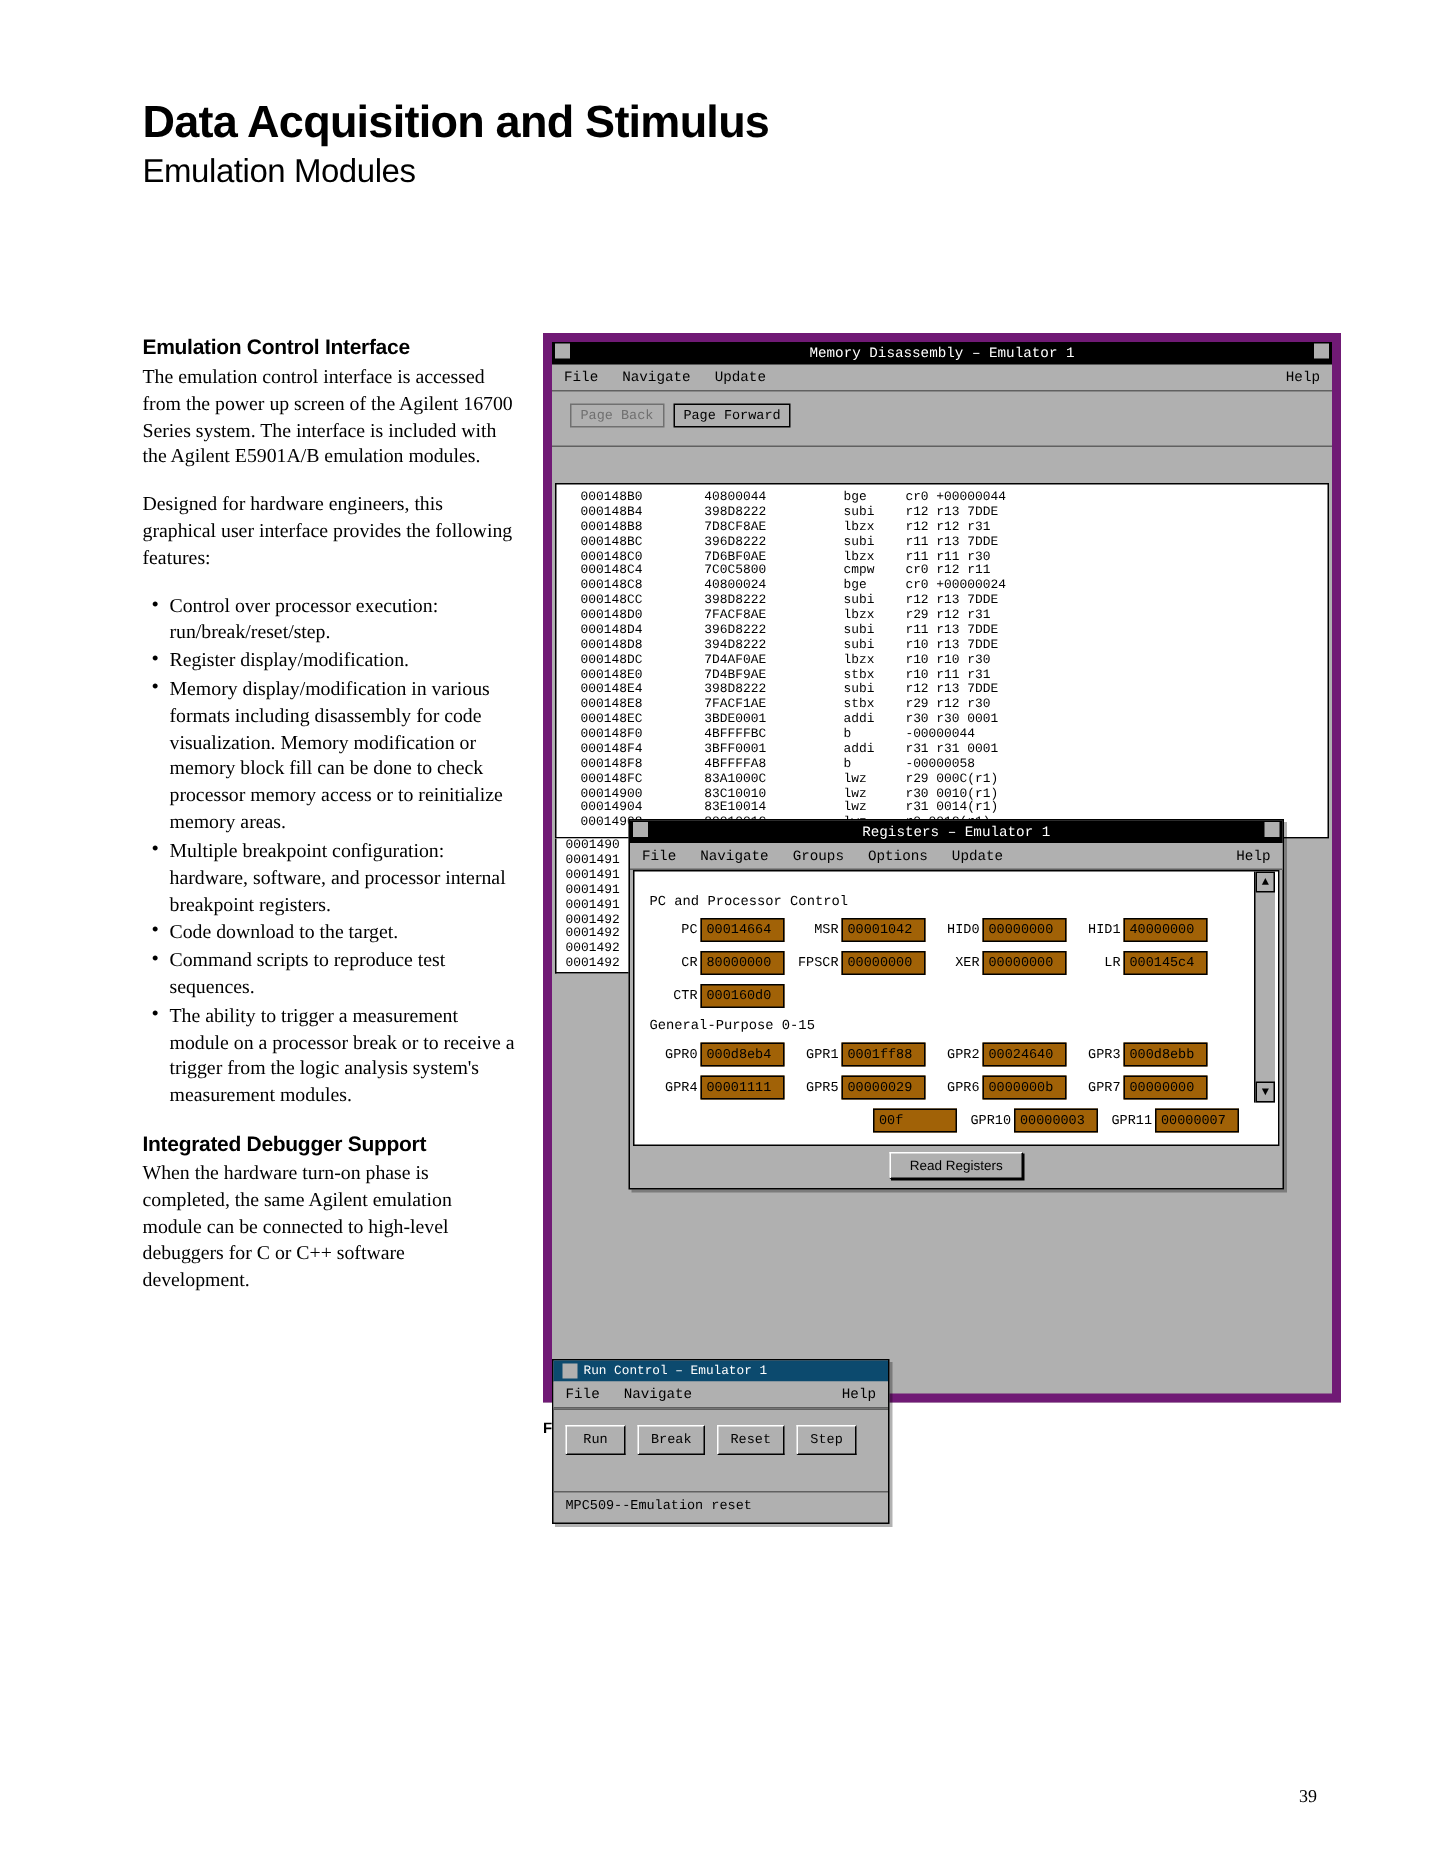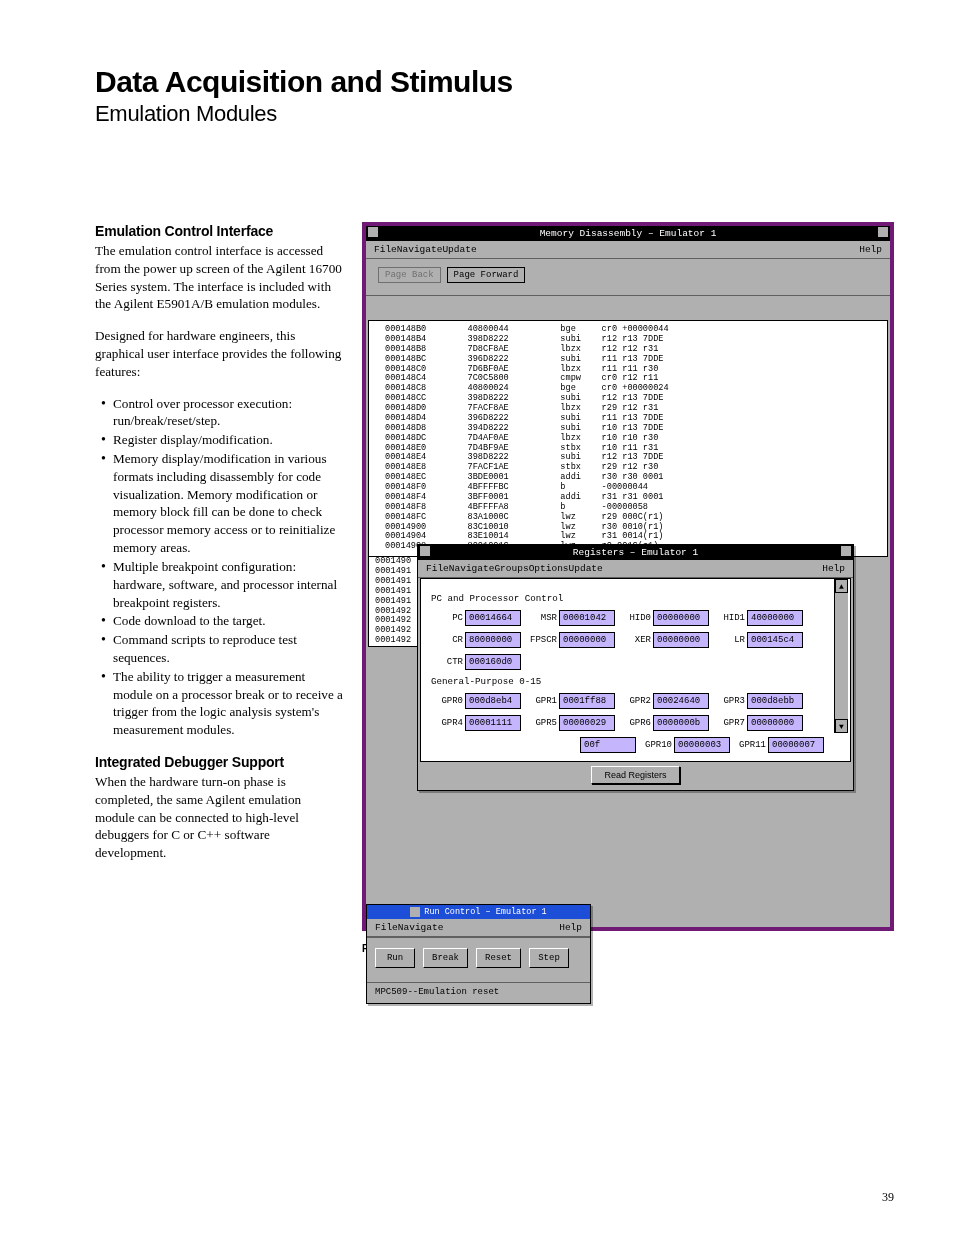--- a/index.html
+++ b/index.html
@@ -43,37 +43,38 @@
   ul li { position: relative; padding-left: 18px; margin-bottom: 1px; }
   ul li::before { content: "•"; position: absolute; left: 6px; font-size: 14px; }
   .right-col { flex: 1; }
   .fig {
     width: 532px;
     background: #b0b0b0;
     font-family: 'Courier New', monospace;
     font-size: 9.2px;
     color: #000;
     position: relative;
-    border: 4px solid #701a75;
+    border: 6px solid #701a75;
   }
   .win-titlebar {
     background: #000;
     color: #fff;
     text-align: center;
     font-size: 9.5px;
     padding: 2px 0;
     position: relative;
   }
   .win-titlebar .corner-l { position:absolute; left:2px; top:1px; width:10px; height:10px; background:#b0b0b0;}
   .win-titlebar .corner-r { position:absolute; right:2px; top:1px; width:10px; height:10px; background:#b0b0b0;}
   .menubar {
     background: #b0b0b0;
     border-bottom: 1px solid #606060;
     padding: 3px 8px;
     display: flex;
+    gap: 16px;
     font-size: 9.5px;
   }
   .menubar .spacer { flex: 1; }
   .toolbar-area {
     padding: 8px 12px 6px 12px;
     border-bottom: 1px solid #606060;
   }
   .tb-row { display:flex; align-items:center; gap:6px; margin-bottom:6px;}
   .tb-label { font-size:9.5px; }
   .tb-input {
@@ -111,21 +112,21 @@
     background:#fff;
     margin:0 2px 2px 2px;
     border:1px solid #000;
     font-size:9px;
     position:relative;
   }
   .regs-grp-label { margin:6px 0 6px 0; font-size:9.2px;}
   .reg-row { display:flex; gap:4px; margin-bottom:6px; align-items:center;}
   .reg-label { width:32px; text-align:right; font-size:9px;}
   .reg-val {
-    background:#c4b5fd; border:1px solid #000; font-family:'Courier New',monospace;
+    background:#a16207; border:1px solid #000; font-family:'Courier New',monospace;
     font-size:9px; padding:2px 3px; min-width:56px;
   }
   .reg-cell { display:flex; align-items:center; gap:2px;}
   .vscroll {
     position:absolute; right:2px; top:0; bottom:28px; width:14px;
     background:#b0b0b0; border-left:1px solid #000;
     display:flex; flex-direction:column; justify-content:space-between;
   }
   .vscroll .arrow {
     height:14px; border:1px solid #000; background:#b0b0b0;
@@ -139,42 +140,42 @@
     box-shadow:1px 1px 0 #000;
   }
   
   .runctl-win {
     position:absolute; top:678px; left:0;
     width:225px; background:#b0b0b0;
     border:1px solid #000;
     box-shadow:2px 2px 0 rgba(0,0,0,0.3);
   }
   .runctl-title {
-    background:#1d4ed8; color:#fff; font-size:8.5px;
-    padding:2px 6px; display:flex; align-items:center; gap:4px;justify-content:center;
+    background:#0c4a6e; color:#fff; font-size:8.5px;
+    padding:2px 6px; display:flex; align-items:center; gap:4px;
   }
   .runctl-title .box {width:10px;height:10px;background:#b0b0b0;display:inline-block;}
   .runctl-btns {
-    display:flex; gap:8px; padding:10px 8px 14px 8px;
+    display:flex; gap:8px; padding:10px 8px 24px 8px;
     border-bottom:1px solid #606060; border-top:1px solid #606060;
   }
   .rc-btn {
     border:1px solid #000; border-top-color:#fff; border-left-color:#fff;
     background:#b0b0b0; padding:4px 8px; font-size:9px;
     min-width:40px; text-align:center;
   }
   .runctl-status {
     padding:4px 8px 6px 8px; font-size:9px;
   }
   .caption {
     font-family: Arial, sans-serif; font-weight:700;
     font-size:10px; margin-top:12px;
   }
   .pagenum {
-    position:absolute; bottom:30px; right:60px;
+    position:absolute; bottom:30px; right:76px;
     font-family: Georgia, serif; font-size:12px;
   }
   .spinner {
     display:inline-flex; flex-direction:column; border:1px solid #000;
     width:12px; height:18px; background:#b0b0b0;
   }
   .spinner div{flex:1;border-bottom:1px solid #000;font-size:6px;text-align:center;line-height:8px;}
   .spinner div:last-child{border-bottom:none;}
 </style>
 </head>

